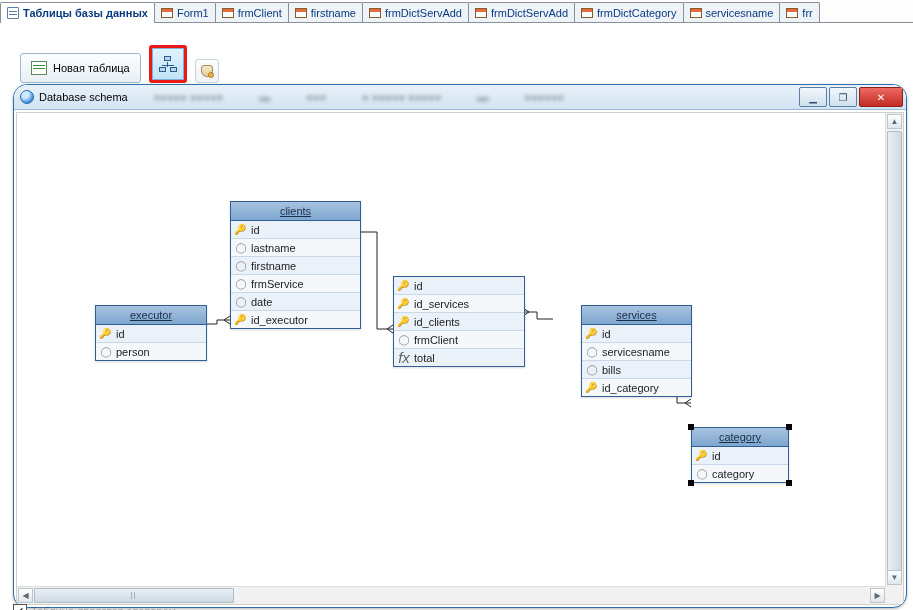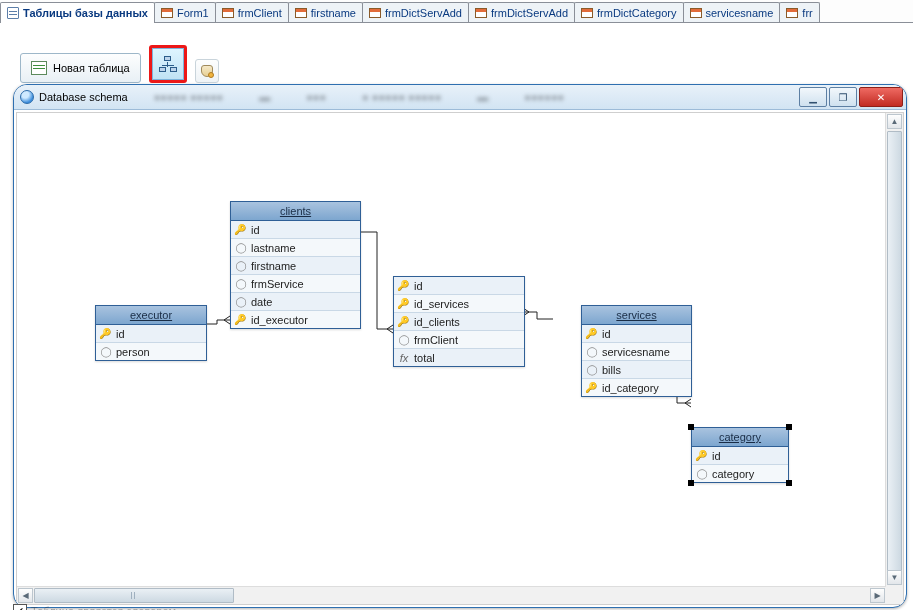--- a/index.html
+++ b/index.html
@@ -227,21 +227,21 @@
     height:17px; padding:0 4px;
     border-bottom:1px solid #c9d8e6;
     background:#f4f8fb;
   }
   .db-table .row:nth-child(odd){background:#eaf1f8;}
   .db-table .row:last-child{border-bottom:none;}
   .fld-icon{width:12px;height:12px;display:flex;align-items:center;justify-content:center;font-size:10px;}
   .fld-icon.pk{color:#e0a816;}
   .fld-icon.fk{color:#d99a1c;}
   .fld-icon.col{color:#888;}
-  .fld-icon.fx{color:#666;font-style:italic;font-size:11px;}
+  .fld-icon.fx{color:#666;font-style:italic;font-size:15px;}
   
   .sel-handles{position:absolute; inset:-4px; pointer-events:none;}
   .sel-handles span{position:absolute;width:6px;height:6px;background:#000;}
   .sel-handles .tl{top:0;left:0;} .sel-handles .tr{top:0;right:0;}
   .sel-handles .bl{bottom:0;left:0;} .sel-handles .br{bottom:0;right:0;}
 
   
   svg.conn{position:absolute;left:0;top:0;width:100%;height:100%;pointer-events:none;}
   svg.conn path{stroke:#222;stroke-width:1;fill:none;}
 

